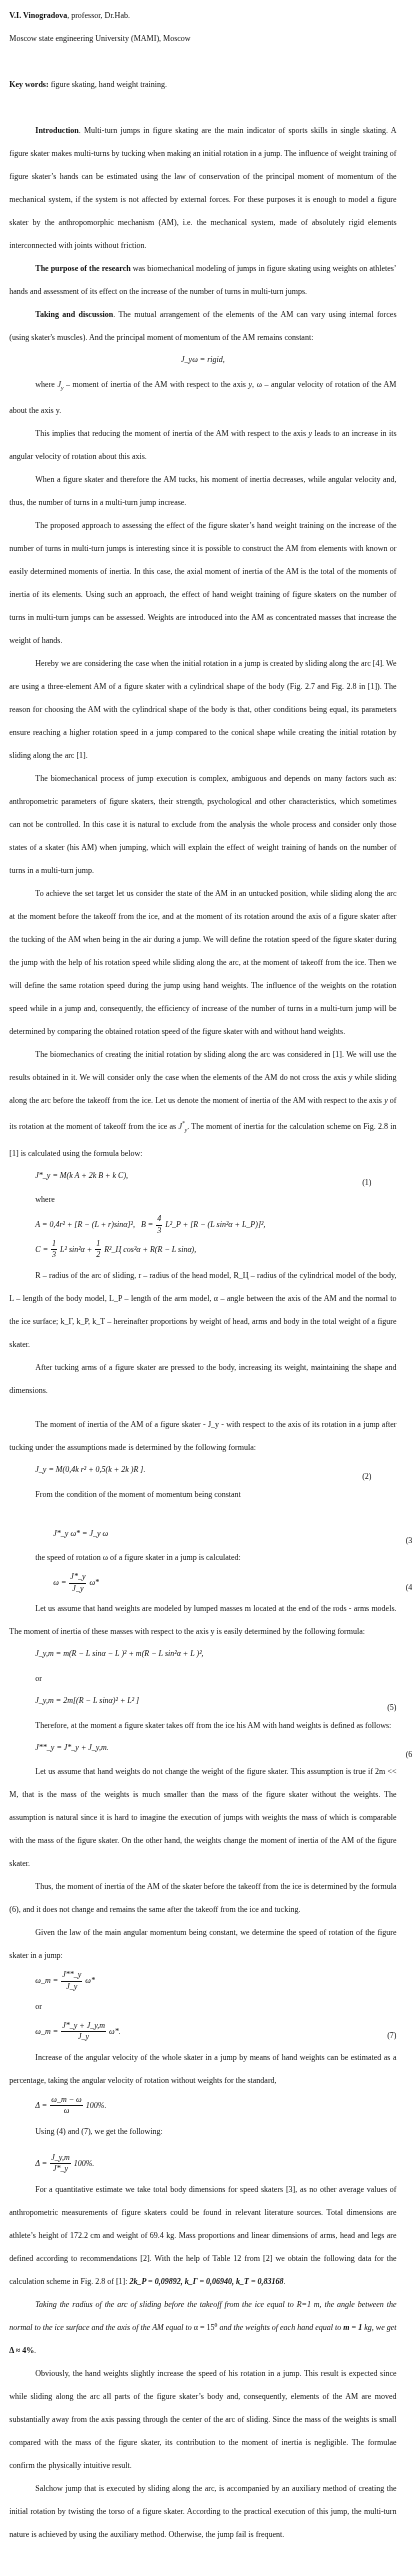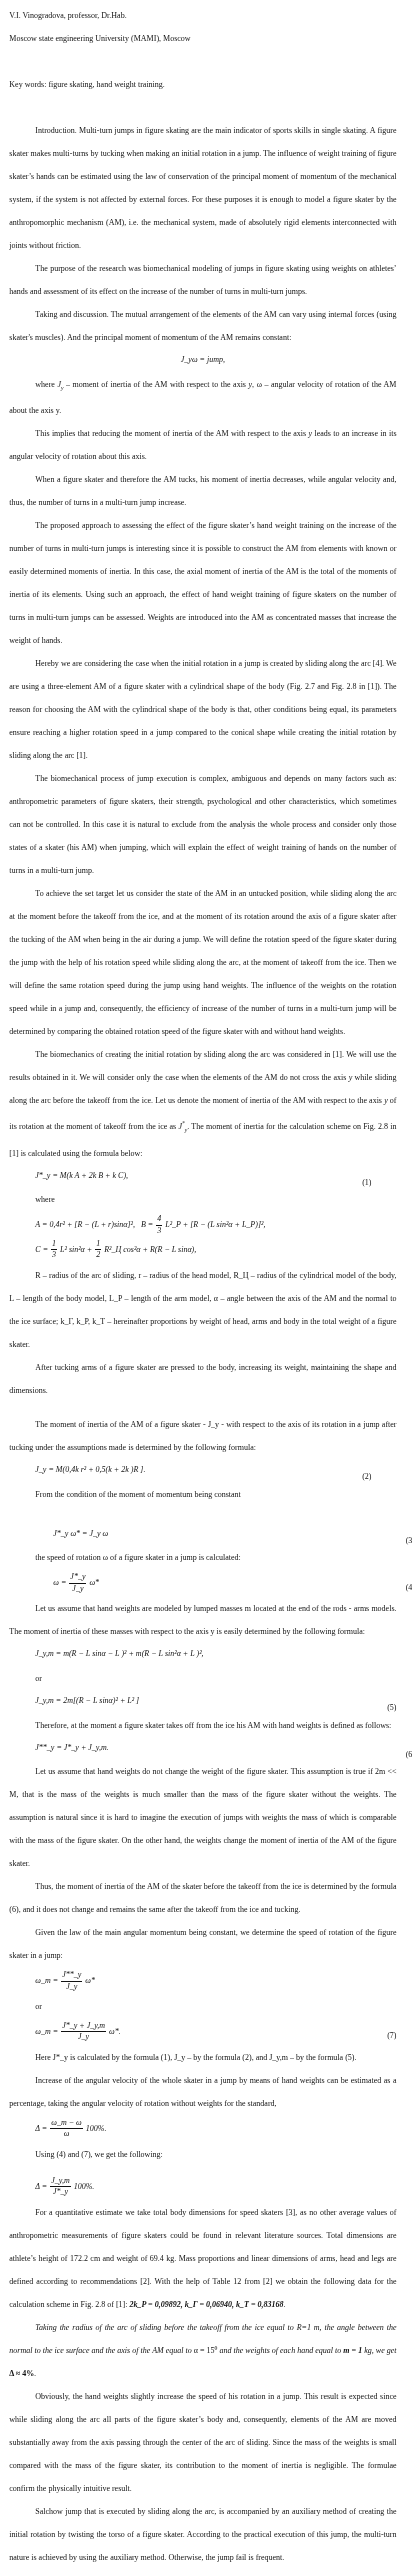--- a/index.html
+++ b/index.html
@@ -8,21 +8,21 @@
     font-family: "Liberation Serif", "DejaVu Serif", serif;
     color: #111;
     font-size: 8px;
   }
   .page { position: relative; width: 412px; padding: 4.1px 15.5px 10.3px 9.3px; box-sizing: border-box; }
   .line { line-height: 23px; text-align: justify; margin: 0; }
   p.para { margin: 0; line-height: 23px; text-align: justify; text-indent: 26px; }
   .author { line-height: 23px; margin: 0; }
   .gap { height: 23px; }
   .gap-s { height: 11.3px; }
-  b { font-weight: normal; }
+  b { font-weight: bold; }
   .math { font-family: "Liberation Serif", serif; font-style: italic; white-space: nowrap; }
   .eq-row { position: relative; margin: 3.1px 0 3.1px 26px; line-height: 15.5px; min-height: 17.5px; }
   .eq-row.center { text-align: center; margin-left: 0; }
   .eq-num { position: absolute; right: 25px; top: 7.2px; font-style: normal; }
   .eq-num.far { right: -18.5px; }
   .frac { display: inline-block; vertical-align: middle; text-align: center; margin: 0 1px; }
   .frac > span { display: block; line-height: 10.3px; padding: 0 1px; }
   .frac > span.num { border-bottom: 0.5px solid #111; }
   sub, sup { font-size: 0.7em; }
   .it { font-style: italic; }
@@ -35,21 +35,21 @@
   <p class="author"><b>V.I. Vinogradova</b><span>, professor, Dr.Hab.</span></p>
   <p class="author">Moscow state engineering University (MAMI), Moscow</p>
   <div class="gap"></div>
   <p class="author"><b>Key words:</b><span> figure skating, hand weight training.</span></p>
   <div class="gap"></div>
 
   <p class="para"><b>Introduction</b><span>. Multi-turn jumps in figure skating are the main indicator of sports skills in single skating. A figure skater makes multi-turns by tucking when making an initial rotation in a jump. The influence of weight training of figure skater’s hands can be estimated using the law of conservation of the principal moment of momentum of the mechanical system, if the system is not affected by external forces. For these purposes it is enough to model a figure skater by the anthropomorphic mechanism (AM), i.e. the mechanical system, made of absolutely rigid elements interconnected with joints without friction.</span></p>
   <p class="para"><b>The purpose of the research</b><span> was biomechanical modeling of jumps in figure skating using weights on athletes’ hands and assessment of its effect on the increase of the number of turns in multi-turn jumps.</span></p>
   <p class="para"><b>Taking and discussion</b><span>. The mutual arrangement of the elements of the AM can vary using internal forces (using skater's muscles). And the principal moment of momentum of the AM remains constant:</span></p>
 
-  <div class="eq-row center"><span class="math">J_yω = jump,</span></div>
+  <div class="eq-row center"><span class="math">J_yω = rigid,</span></div>
 
   <p class="para"><span>where </span><span class="math">J<sub>y</sub></span><span> – moment of inertia of the AM with respect to the axis </span><span class="math">y</span><span>, ω – angular velocity of rotation of the AM about the axis y.</span></p>
   <p class="para"><span>This implies that reducing the moment of inertia of the AM with respect to the axis </span><span class="math">y</span><span> leads to an increase in its angular velocity of rotation about this axis.</span></p>
   <p class="para">When a figure skater and therefore the AM tucks, his moment of inertia decreases, while angular velocity and, thus, the number of turns in a multi-turn jump increase.</p>
   <p class="para">The proposed approach to assessing the effect of the figure skater’s hand weight training on the increase of the number of turns in multi-turn jumps is interesting since it is possible to construct the AM from elements with known or easily determined moments of inertia. In this case, the axial moment of inertia of the AM is the total of the moments of inertia of its elements. Using such an approach, the effect of hand weight training of figure skaters on the number of turns in multi-turn jumps can be assessed. Weights are introduced into the AM as concentrated masses that increase the weight of hands.</p>
   <p class="para">Hereby we are considering the case when the initial rotation in a jump is created by sliding along the arc [4]. We are using a three-element AM of a figure skater with a cylindrical shape of the body (Fig. 2.7 and Fig. 2.8 in [1]). The reason for choosing the AM with the cylindrical shape of the body is that, other conditions being equal, its parameters ensure reaching a higher rotation speed in a jump compared to the conical shape while creating the initial rotation by sliding along the arc [1].</p>
   <p class="para">The biomechanical process of jump execution is complex, ambiguous and depends on many factors such as: anthropometric parameters of figure skaters, their strength, psychological and other characteristics, which sometimes can not be controlled. In this case it is natural to exclude from the analysis the whole process and consider only those states of a skater (his AM) when jumping, which will explain the effect of weight training of hands on the number of turns in a multi-turn jump.</p>
   <p class="para">To achieve the set target let us consider the state of the AM in an untucked position, while sliding along the arc at the moment before the takeoff from the ice, and at the moment of its rotation around the axis of a figure skater after the tucking of the AM when being in the air during a jump. We will define the rotation speed of the figure skater during the jump with the help of his rotation speed while sliding along the arc, at the moment of takeoff from the ice. Then we will define the same rotation speed during the jump using hand weights. The influence of the weights on the rotation speed while in a jump and, consequently, the efficiency of increase of the number of turns in a multi-turn jump will be determined by comparing the obtained rotation speed of the figure skater with and without hand weights.</p>
   <p class="para"><span>The biomechanics of creating the initial rotation by sliding along the arc was considered in [1]. We will use the results obtained in it. We will consider only the case when the elements of the AM do not cross the axis </span><span class="math">y</span><span> while sliding along the arc before the takeoff from the ice. Let us denote the moment of inertia of the AM with respect to the axis </span><span class="math">y</span><span> of its rotation at the moment of takeoff from the ice as </span><span class="math">J<sup>*</sup><sub>y</sub></span><span>. The moment of inertia for the calculation scheme on Fig. 2.8 in [1] is calculated using the formula below:</span></p>
 
@@ -102,21 +102,20 @@
     <span class="math">ω*</span>
   </div>
   <p class="line" style="padding-left:26px">or</p>
   <div class="eq-row">
     <span class="math">ω_m =</span>
     <span class="frac math"><span class="num">J*_y + J_y,m</span><span>J_y</span></span>
     <span class="math">ω*.</span>
     <span class="eq-num" style="right:0">(7)</span>
   </div>
 
-  <p class="para">Here J*_y is calculated by the formula (1), J_y – by the formula (2), and J_y,m – by the formula (5).</p>
   <p class="para">Increase of the angular velocity of the whole skater in a jump by means of hand weights can be estimated as a percentage, taking the angular velocity of rotation without weights for the standard,</p>
   <div class="eq-row">
     <span class="math">Δ =</span>
     <span class="frac math"><span class="num">ω_m − ω</span><span>ω</span></span>
     <span class="math">100%.</span>
   </div>
   <p class="para">Using (4) and (7), we get the following:</p>
   <div class="eq-row" style="margin-top:10.3px">
     <span class="math">Δ =</span>
     <span class="frac math"><span class="num">J_y,m</span><span>J*_y</span></span>

